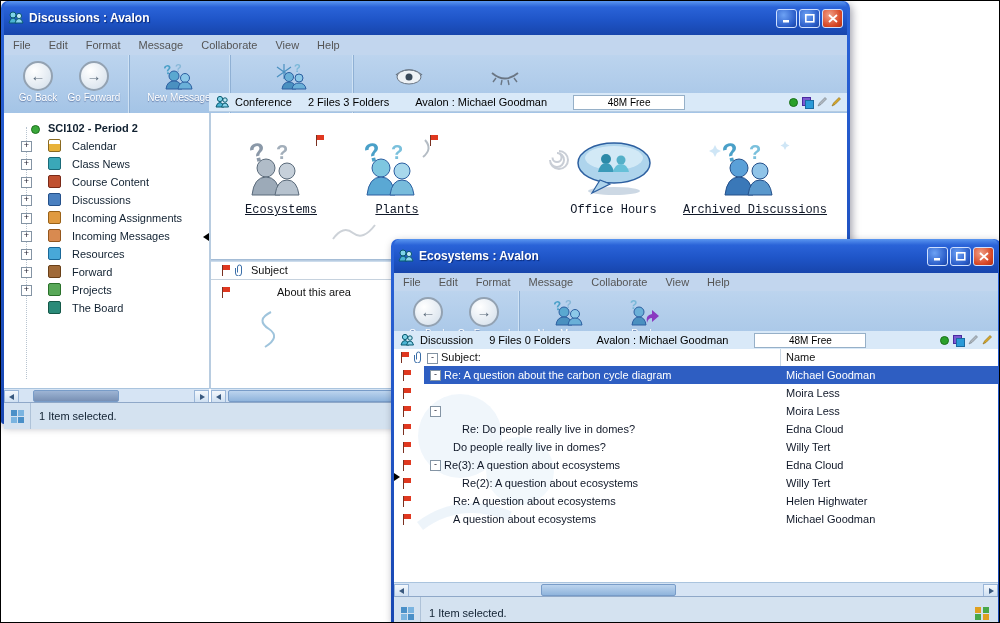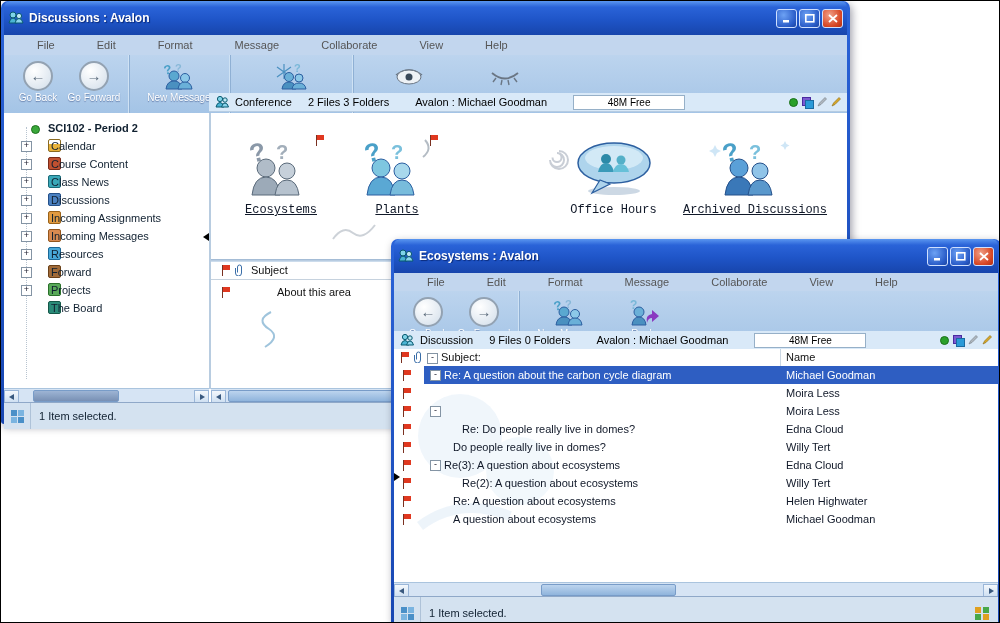--- a/index.html
+++ b/index.html
@@ -19,21 +19,21 @@
   .wbtn{width:21px;height:19px;border-radius:3px;border:1px solid #cfe0ff;box-sizing:border-box;
         display:flex;align-items:center;justify-content:center;
         background:radial-gradient(circle at 35% 30%,#6da2f4,#2a5cc8 70%,#1c44a0);}
   .wbtn.close{background:radial-gradient(circle at 35% 30%,#f0a088,#d84826 65%,#b22e10);}
   .win-body{position:relative;background:#fff;height:calc(100% - 26px);overflow:hidden;}
   
   .menubar{position:absolute;left:0;right:0;display:flex;align-items:center;background:#c2d6ee;color:#555;
            border-bottom:1px solid #aac2de;}
   .back .menubar{top:0;height:20px;}
   .front .menubar{top:0;height:18px;}
-  .menu-item{padding:0 9px;cursor:default;margin-left:24px;}
+  .menu-item{padding:0 9px;cursor:default;}
   
   .toolbar{position:absolute;left:0;right:0;display:flex;align-items:stretch;
            background:linear-gradient(#bcd4ee,#a4c4e6);border-bottom:1px solid #82a6cc;}
   .back .toolbar{top:20px;height:58px;}
   .front .toolbar{top:18px;height:58px;}
   .tgroup{display:flex;border-right:1px solid #cfe2f4;box-shadow:1px 0 0 #8fb0d4;padding:0 6px;}
   .tool{display:flex;flex-direction:column;align-items:center;padding-top:4px;width:88px;}
   .tool.small{width:56px;}
   .tool-iconbox{height:33px;display:flex;align-items:center;justify-content:center;}
   .tool-label{font-size:10px;color:#fff;text-shadow:0 1px 1px rgba(10,30,90,.45);white-space:nowrap;}
@@ -61,21 +61,21 @@
   .tree{position:absolute;left:0;top:0;width:205px;bottom:14px;background:#fff;border-right:2px solid #b8cce0;overflow:hidden;}
   .tree::before{content:"";position:absolute;left:22px;top:14px;bottom:10px;border-left:1px dotted #b8c4d0;}
   .trow{position:relative;height:18px;line-height:18px;color:#102030;white-space:nowrap;cursor:default;}
   .trow.root .root-dot{position:absolute;left:27px;top:6px;width:7px;height:7px;border-radius:50%;
                        background:#3aa83a;border:1px solid #1e701e;}
   .trow.root .tlabel{left:44px;font-weight:bold;}
   .texp{position:absolute;left:17px;top:4px;width:9px;height:9px;border:1px solid #8494a4;background:#fff;
         font-size:9px;line-height:7px;text-align:center;color:#223;}
   .texp::before{content:"+";}
   .tree-icon{position:absolute;left:44px;top:2px;width:13px;height:13px;box-sizing:border-box;border-radius:2px;}
-  .tlabel{position:absolute;left:47px;}
+  .tlabel{position:absolute;left:68px;}
   .trow.italic .tlabel{}
   [data-icon="calendar-icon"]{background:linear-gradient(#fff 4px,#e8b23a 4px);border:1px solid #8a6a20;}
   [data-icon="news-icon"]{background:#3aa8b8;border:1px solid #1a6a78;}
   [data-icon="course-content-icon"]{background:#c05030;border:1px solid #7a2a18;}
   [data-icon="discussions-icon"]{background:#4a80c0;border:1px solid #24508a;}
   [data-icon="assignments-icon"]{background:#e09a40;border:1px solid #9a6218;}
   [data-icon="messages-icon"]{background:#d88a50;border:1px solid #94561c;}
   [data-icon="resources-icon"]{background:#48a8d8;border:1px solid #1a6898;}
   [data-icon="roster-icon"]{background:#e8c050;border:1px solid #9a7a1c;}
   [data-icon="journals-icon"]{background:#a06a38;border:1px solid #6a4018;}
@@ -302,28 +302,28 @@
           <div>
 
               <div class="trow">
                 <span class="texp"></span>
                 <span class="tree-icon" data-icon="calendar-icon"></span>
                 <span class="tlabel">Calendar</span>
               </div>
 
               <div class="trow">
                 <span class="texp"></span>
+                <span class="tree-icon" data-icon="news-icon"></span>
+                <span class="tlabel">Class News</span>
+              </div>
+
+              <div class="trow">
+                <span class="texp"></span>
                 <span class="tree-icon" data-icon="course-content-icon"></span>
                 <span class="tlabel">Course Content</span>
-              </div>
-
-              <div class="trow">
-                <span class="texp"></span>
-                <span class="tree-icon" data-icon="news-icon"></span>
-                <span class="tlabel">Class News</span>
               </div>
 
               <div class="trow">
                 <span class="texp"></span>
                 <span class="tree-icon" data-icon="discussions-icon"></span>
                 <span class="tlabel">Discussions</span>
               </div>
 
               <div class="trow italic">
                 <span class="texp"></span>

